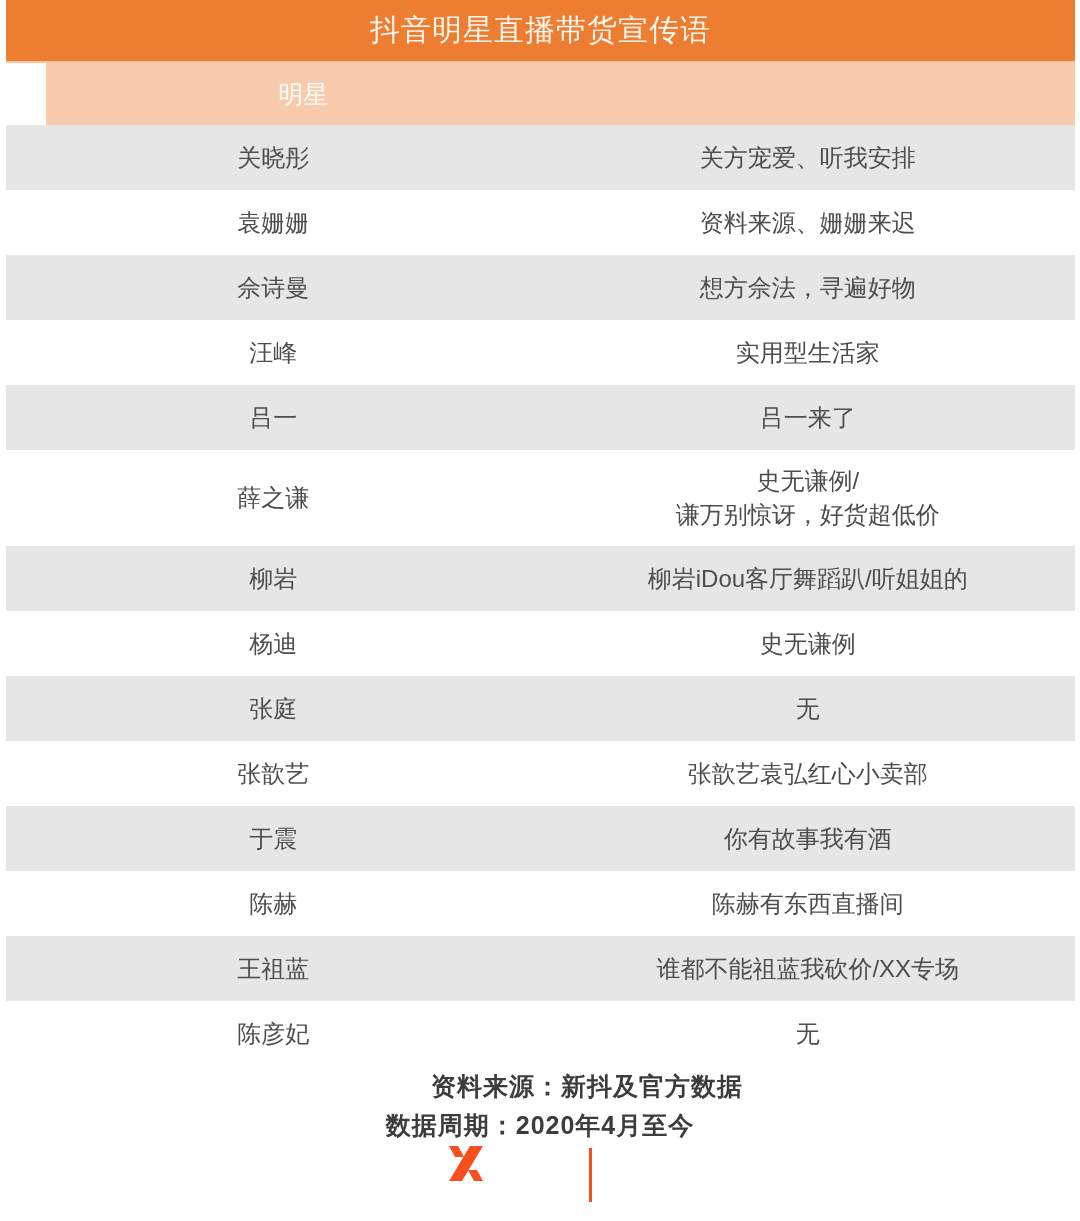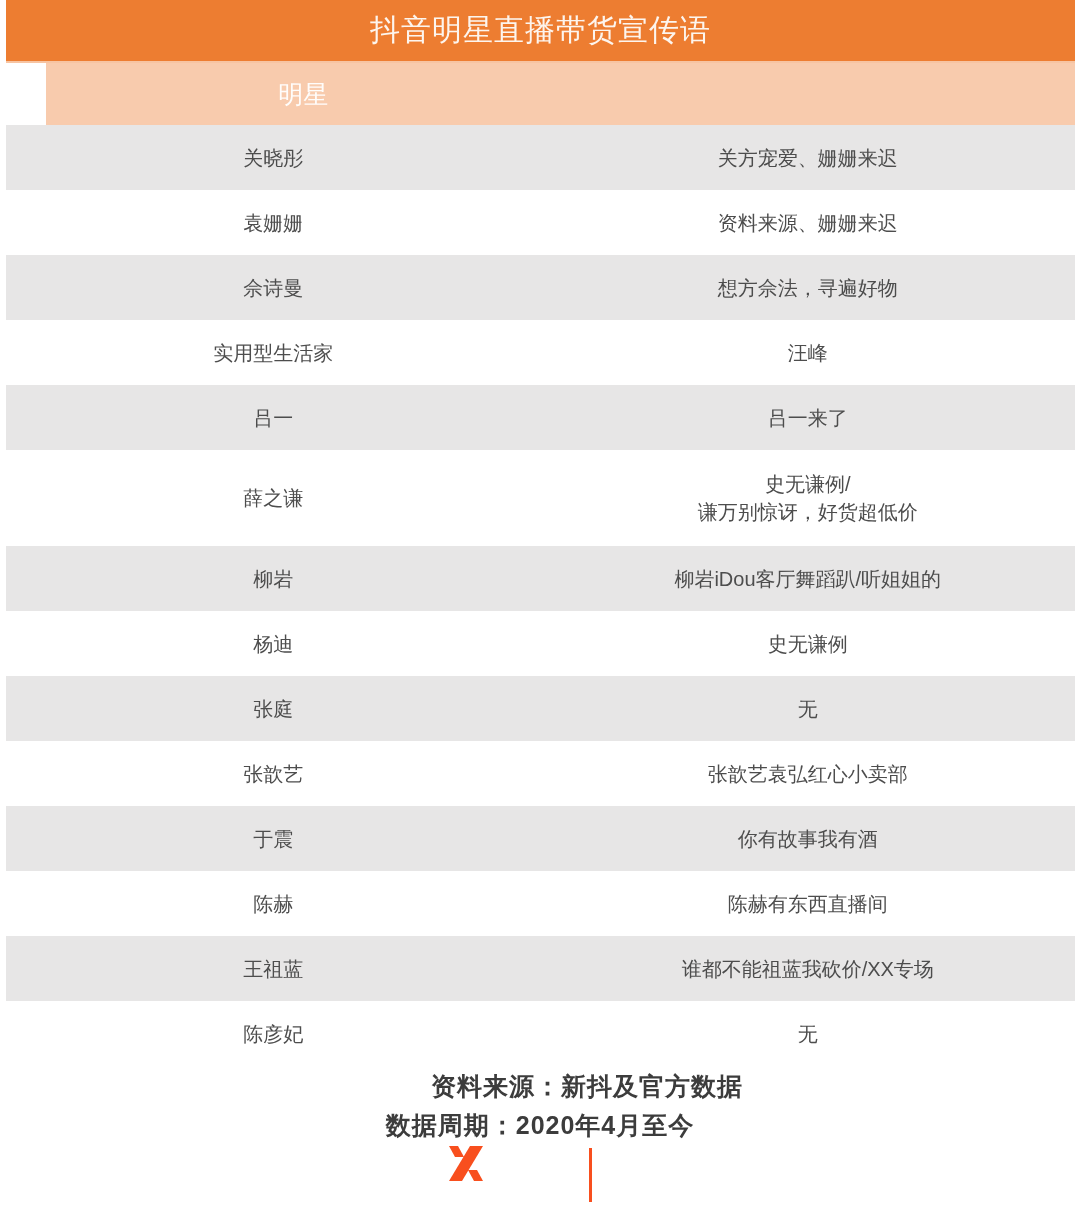--- a/index.html
+++ b/index.html
@@ -32,21 +32,21 @@
   }
   .col-header .col {
     width:50%;
     display:flex; align-items:center; justify-content:center;
   }
   .row {
     display:flex;
     min-height:65px;
     background:#FFFFFF;
     color:#4D4D4D;
-    font-size:20px;
+    font-size:24px;
   }
   .row.gray { background:#E7E6E6; }
   .row.tall { min-height:96px; }
   .cell {
     width:50%;
     display:flex; align-items:center; justify-content:center;
     text-align:center;
     white-space:pre-line;
     line-height:1.4;
   }
@@ -132,36 +132,36 @@
 </div>
 
 <div class="table-wrap">
   <div class="title-bar">抖音明星直播带货宣传语</div>
   <div class="col-header">
     <div class="col">明星</div>
   </div>
   <div id="rows">
   <div class="row gray">
     <div class="cell">关晓彤</div>
-    <div class="cell">关方宠爱、姗姗来迟</div>
+    <div class="cell">关方宠爱、听我安排</div>
   </div>
 
   <div class="row">
     <div class="cell">袁姗姗</div>
     <div class="cell">资料来源、姗姗来迟</div>
   </div>
 
   <div class="row gray">
     <div class="cell">佘诗曼</div>
     <div class="cell">想方佘法，寻遍好物</div>
   </div>
 
   <div class="row">
+    <div class="cell">汪峰</div>
     <div class="cell">实用型生活家</div>
-    <div class="cell">汪峰</div>
   </div>
 
   <div class="row gray">
     <div class="cell">吕一</div>
     <div class="cell">吕一来了</div>
   </div>
 
   <div class="row tall">
     <div class="cell">薛之谦</div>
     <div class="cell">史无谦例/

